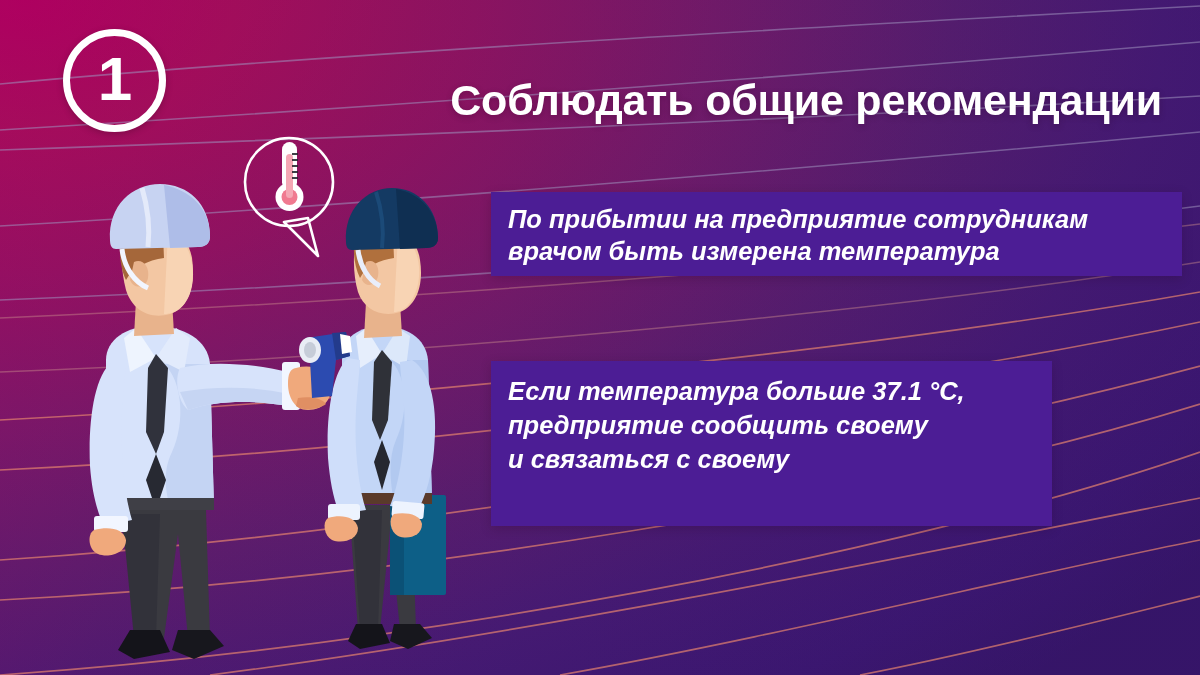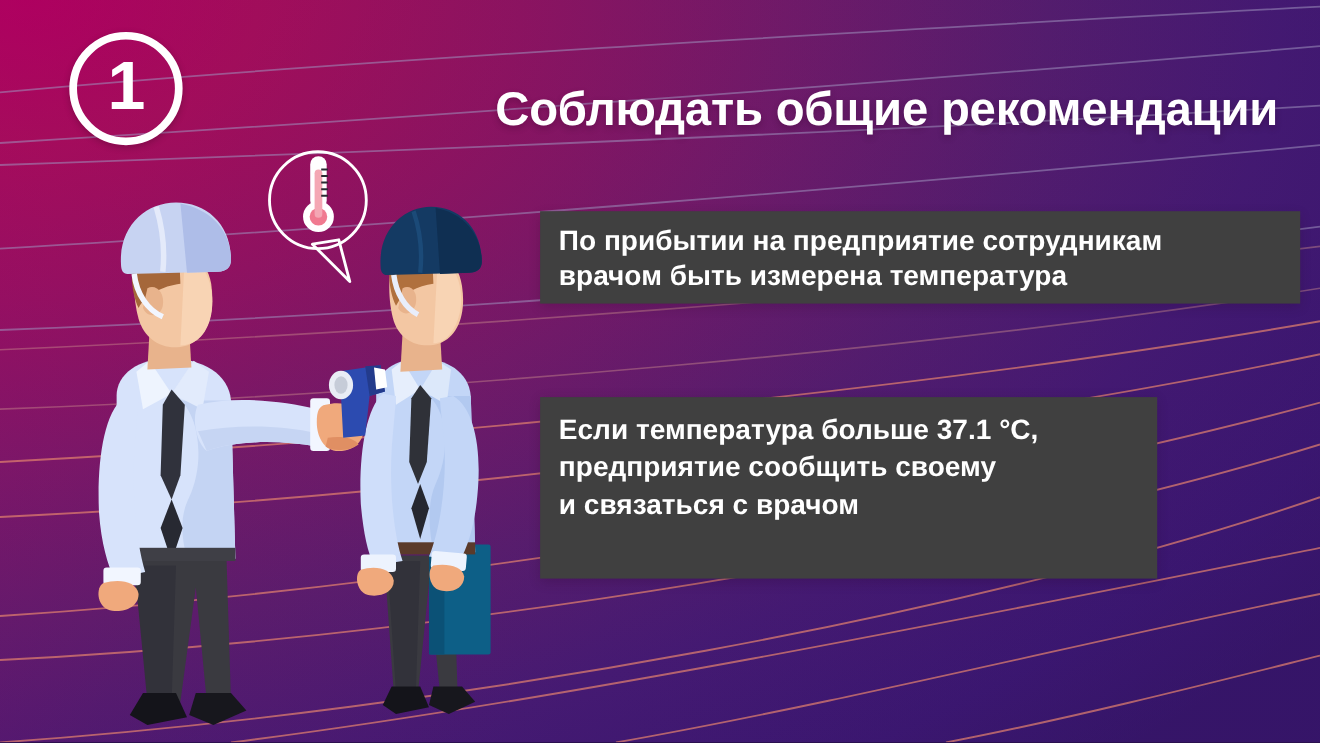--- a/index.html
+++ b/index.html
@@ -77,25 +77,26 @@
     font-weight: bold;
     letter-spacing: -0.2px;
     text-align: right;
     text-shadow: 0 2px 6px rgba(50,0,40,0.30);
     white-space: nowrap;
     margin-top: 44px;
   }
   
   .callout {
     position: absolute;
-    background: #404040;
+    background: #4c1d95;
     box-sizing: border-box;
     color: #ffffff;
     font-weight: bold;
     box-shadow: 0 3px 10px rgba(40,0,35,0.22);
+    font-style: italic;
   }
   #callout-1 {
     left: 491px;
     top: 192px;
     width: 691px;
     height: 84px;
     padding: 11px 18px 11px 17px;
     font-size: 25.5px;
     line-height: 1.27;
   }
@@ -311,16 +312,16 @@
   </svg>
 
   <div class="callout" id="callout-1">
     <span class="callout-line">По прибытии на предприятие сотрудникам</span>
     <span class="callout-line">врачом быть измерена температура</span>
   </div>
 
   <div class="callout" id="callout-2">
     <span class="callout-line">Если температура больше 37.1 °C,</span>
     <span class="callout-line">предприятие сообщить своему</span>
-    <span class="callout-line">и связаться с врачом</span>
+    <span class="callout-line">и связаться с своему</span>
   </div>
 
 </div>
 
 </body></html>

